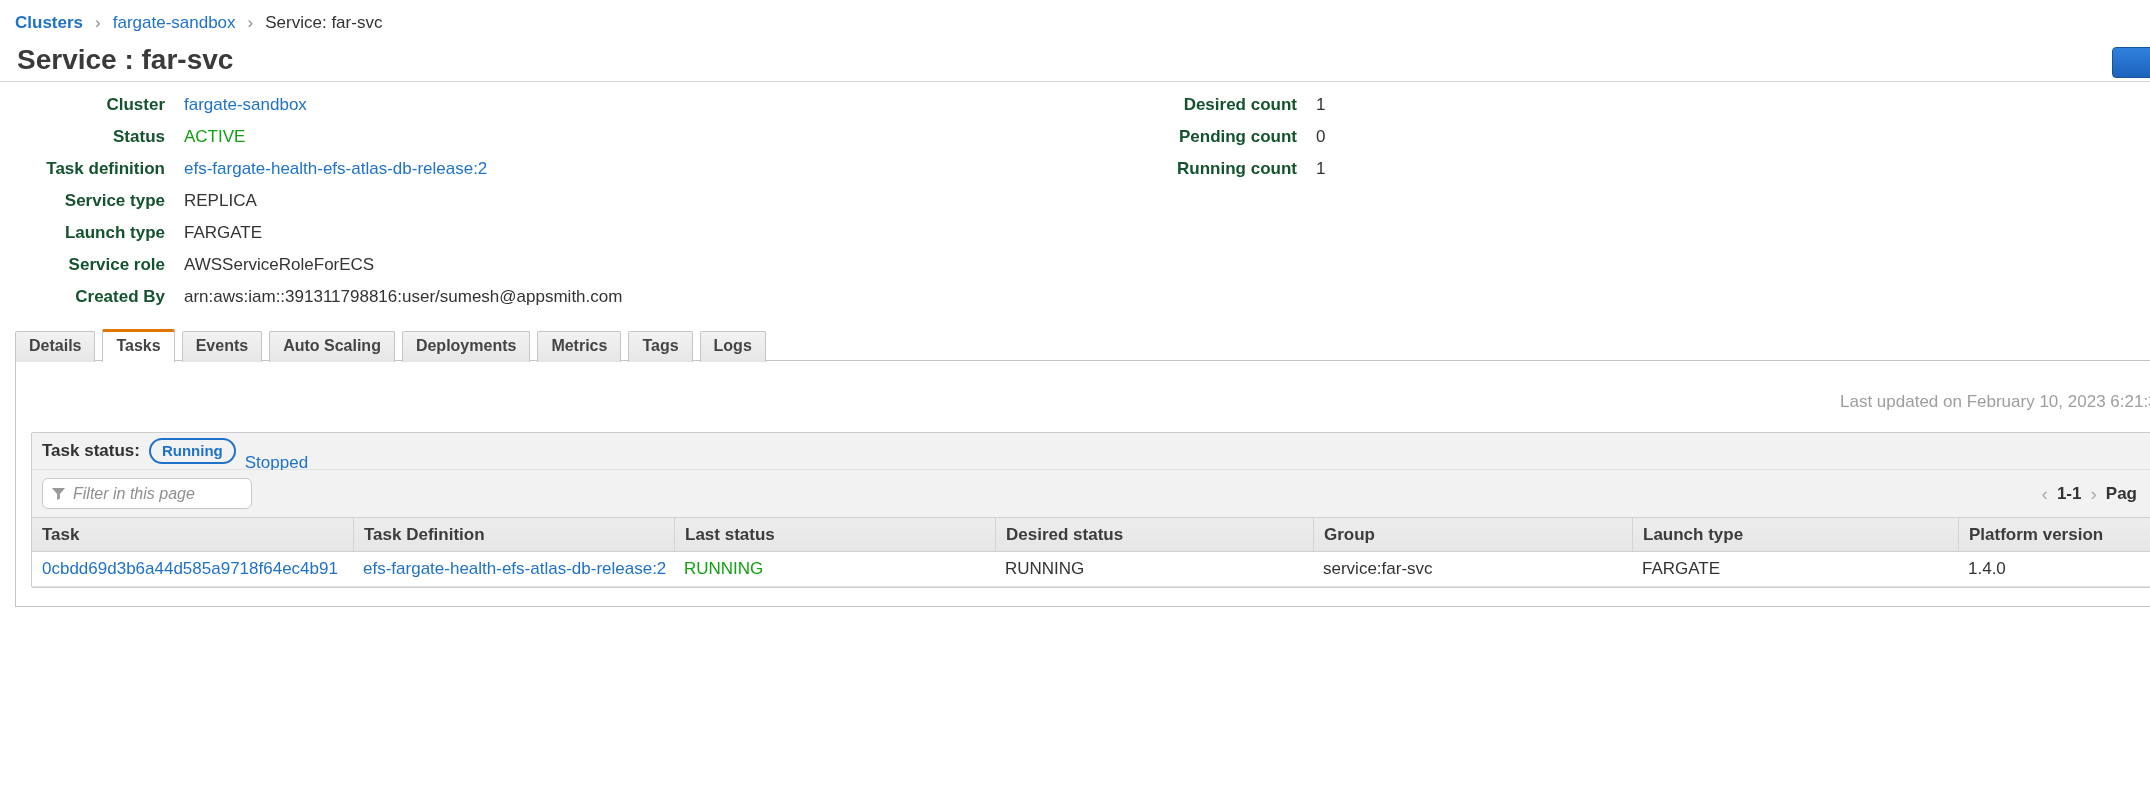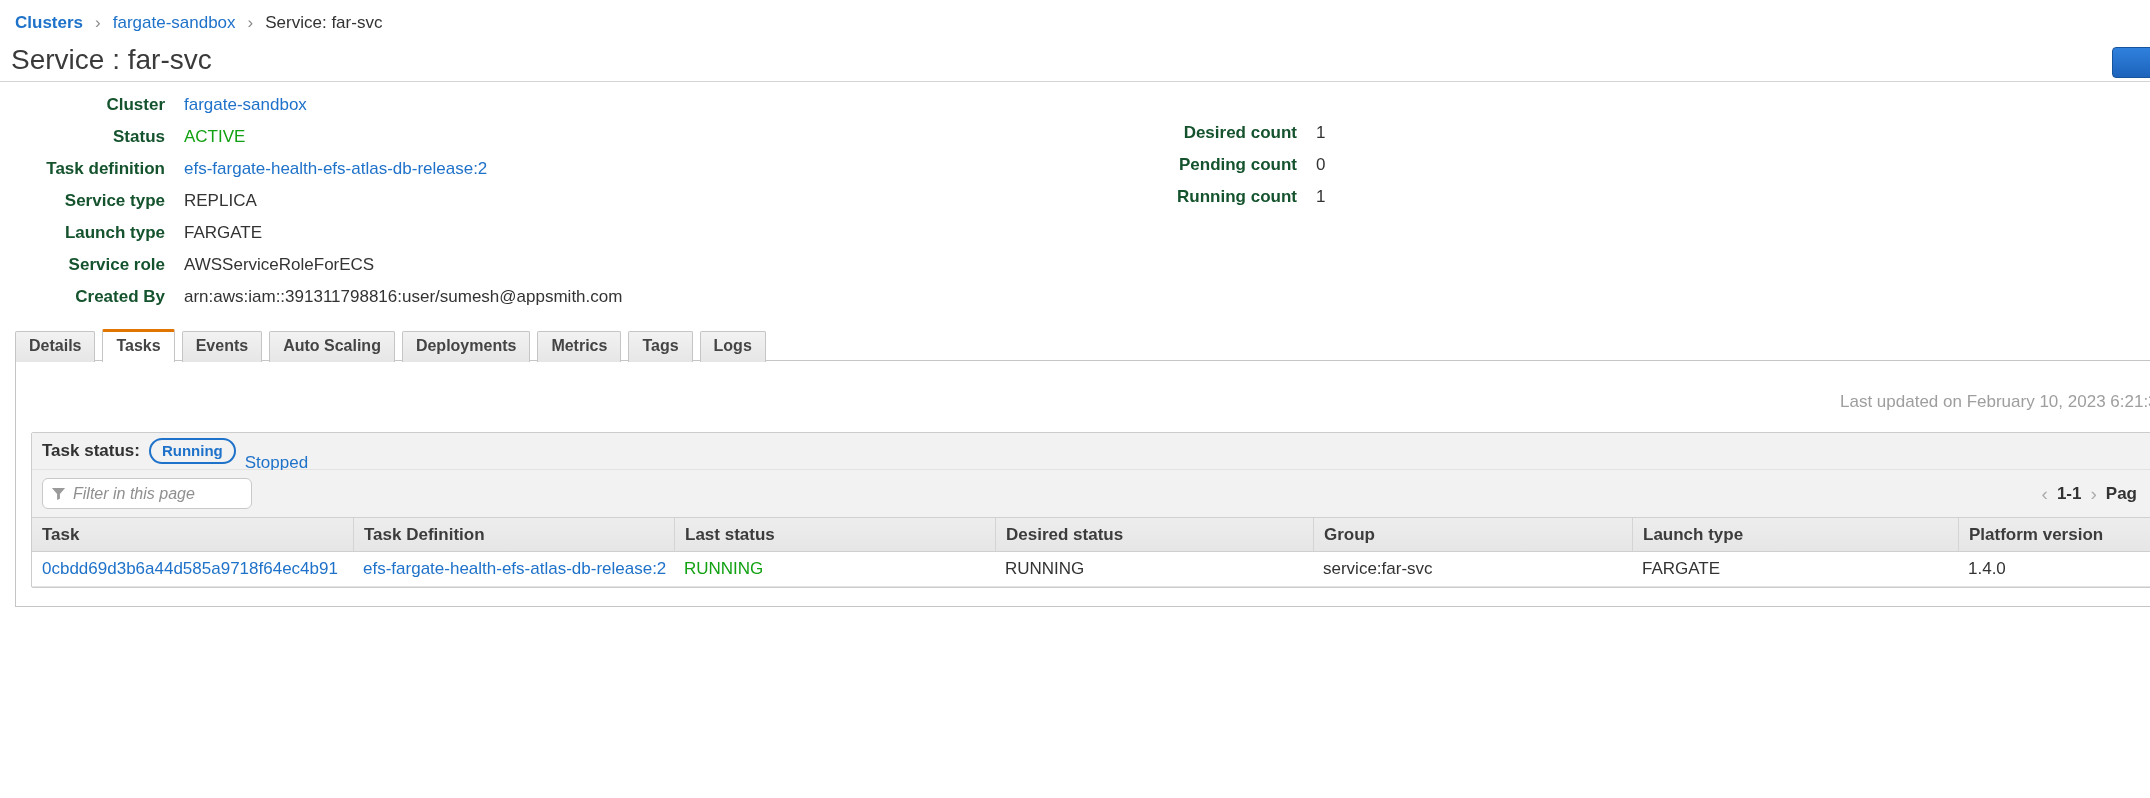--- a/index.html
+++ b/index.html
@@ -20,41 +20,41 @@
     font-size: 17px; display: flex; align-items: center; gap: 12px;
     white-space: nowrap;
   }
   .crumb-link { color: #1f72c9; text-decoration: none; cursor: pointer; }
   .crumb-link.bold { font-weight: bold; }
   .crumb-sep { color: #8a8a8a; font-size: 17px; }
   .crumb-current { color: #333; }
 
   
   .page-title {
-    position: absolute; top: 44px; left: 11px;
-    font-size: 28px; font-weight: 400; color: #3a3a3a;
+    position: absolute; top: 44px; left: 17px;
+    font-size: 28px; font-weight: 700; color: #3a3a3a;
   }
 
   
   .top-action-btn {
     position: absolute; left: 2112px; top: 47px;
     width: 80px; height: 31px;
     background: linear-gradient(#2f81dd, #1d63bb);
     border: 1px solid #17549e; border-radius: 4px;
     cursor: pointer;
   }
 
   .title-rule {
     position: absolute; top: 81px; left: 0; width: 2150px;
     border-top: 1px solid #d5d5d5;
   }
 
   
   .details-left { position: absolute; top: 95px; left: 15px; }
-  .details-right { position: absolute; top: 95px; left: 1132px; margin-top: 28px; }
+  .details-right { position: absolute; top: 95px; left: 1132px; }
   .detail-row { display: flex; height: 32px; align-items: flex-start; font-size: 17px; }
   .detail-row .dl-label { width: 150px; text-align: right; font-weight: bold; color: #14532d; }
   .details-right .detail-row .dl-label { width: 165px; }
   .detail-row .dl-value { margin-left: 19px; color: #333; }
   .dl-value.link { color: #1f72c9; cursor: pointer; }
   .dl-value.status-green { color: #12a112; }
 
   
   .tabs {
     position: absolute; top: 329px; left: 15px;

